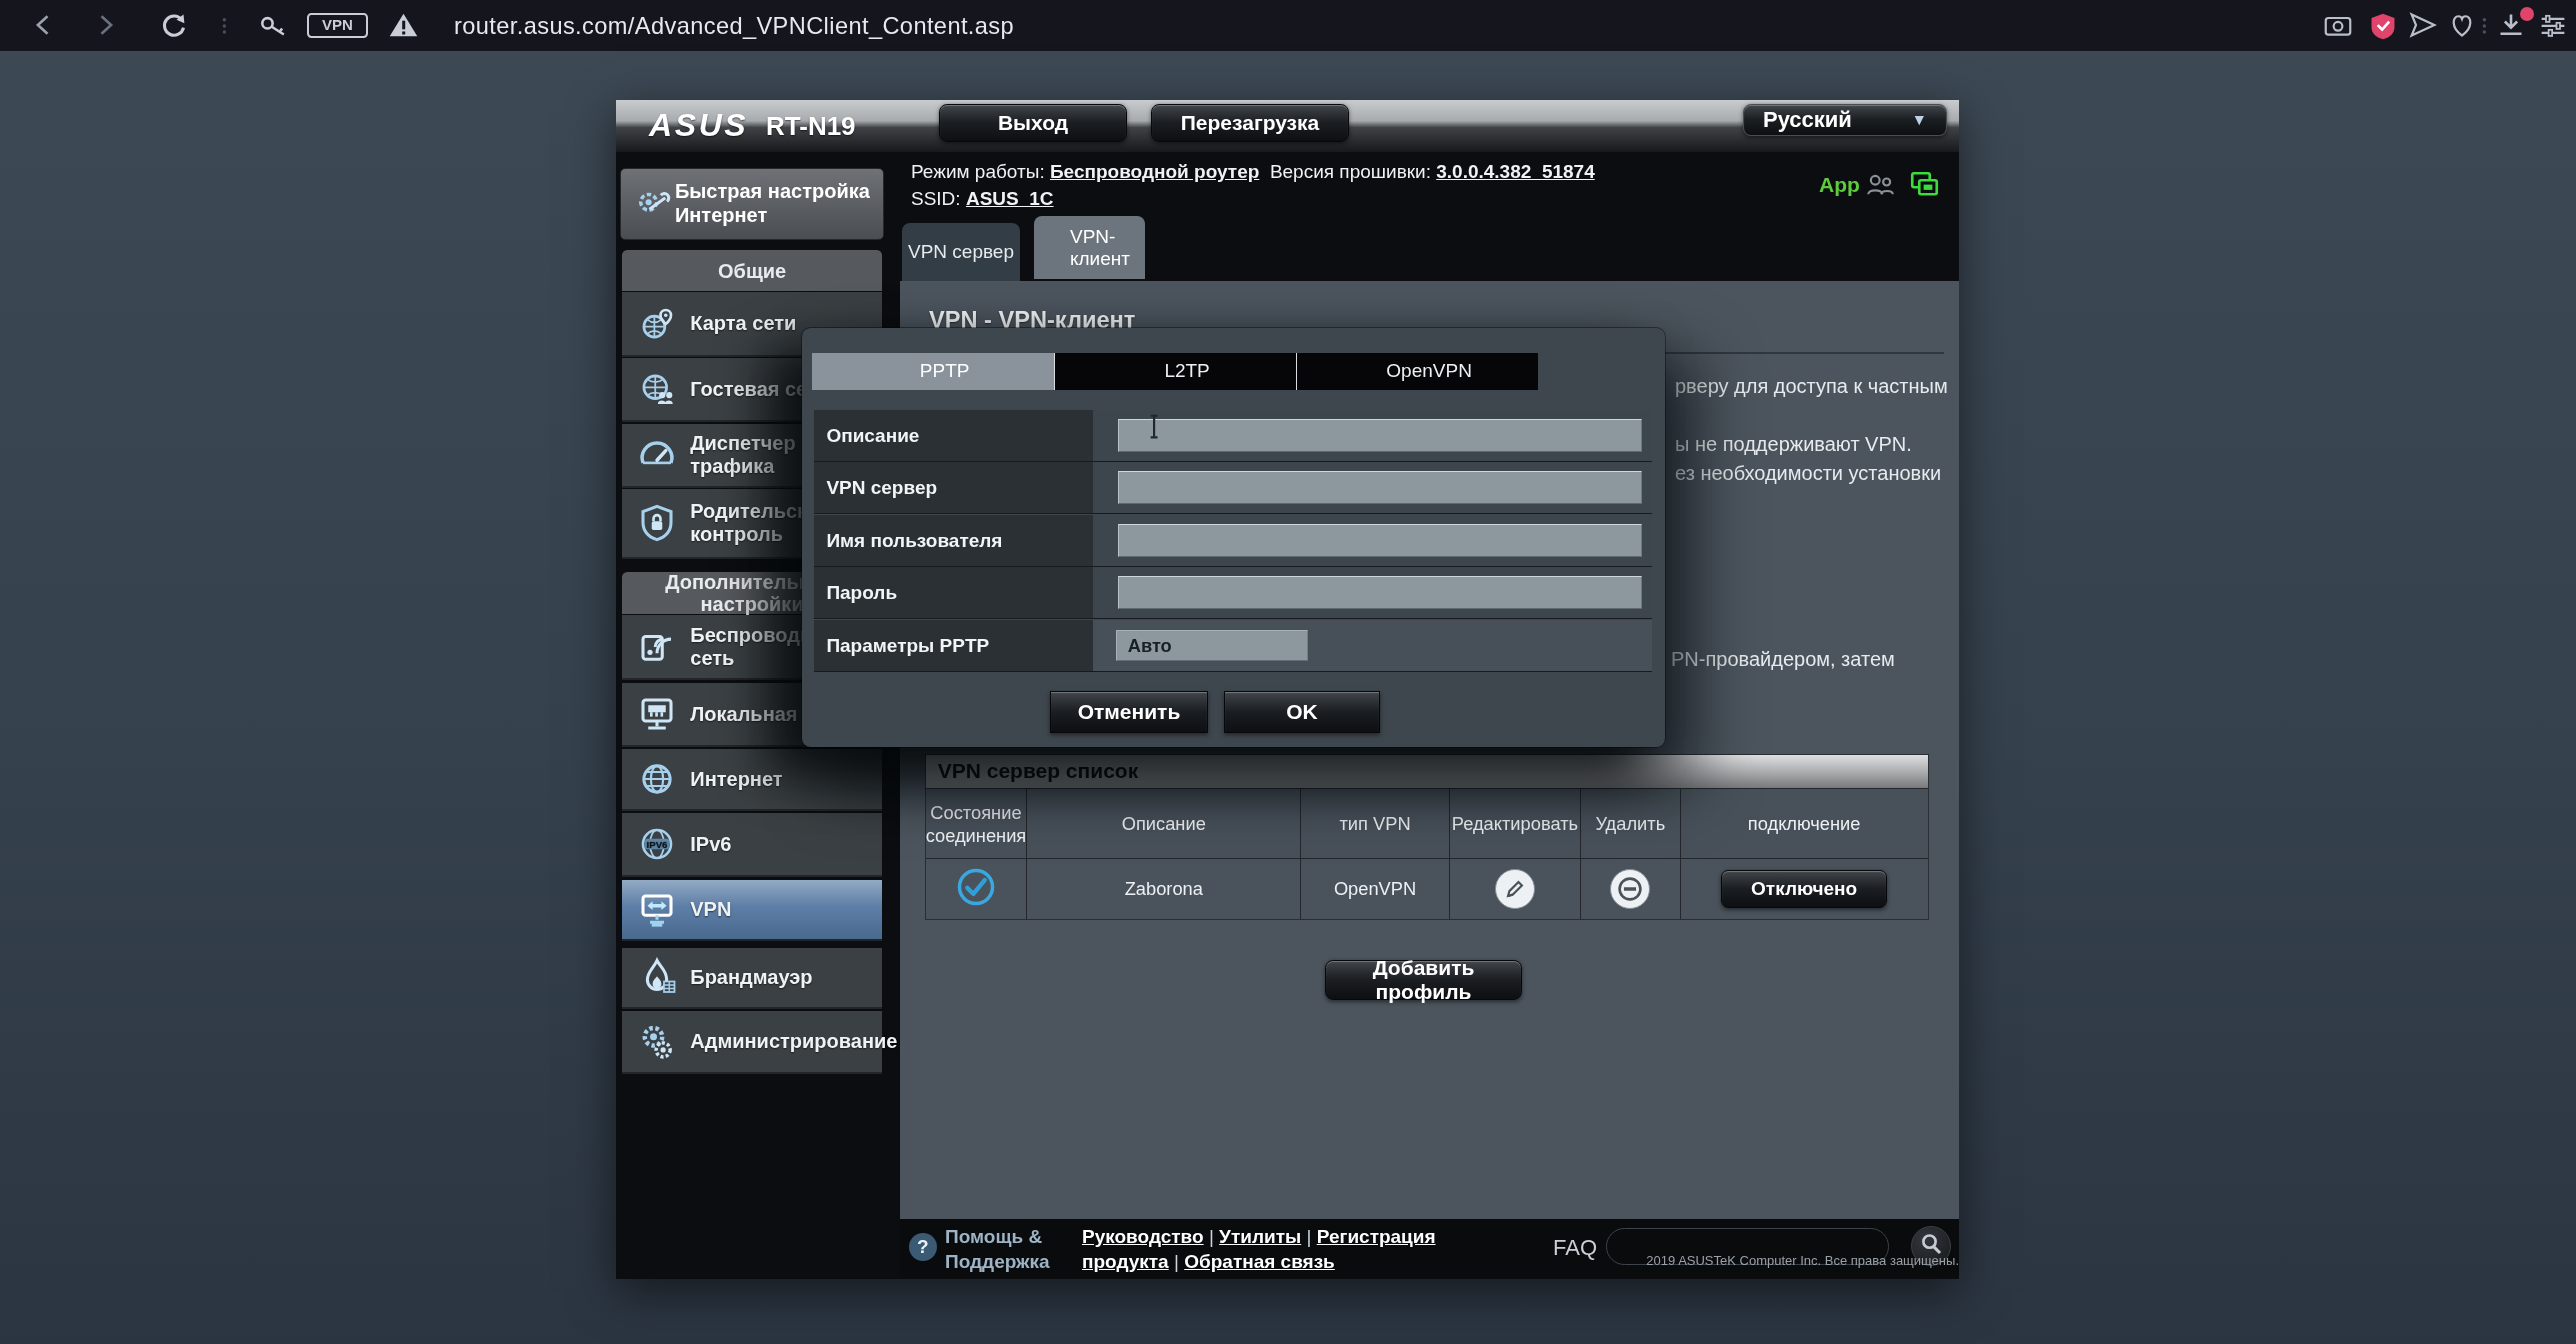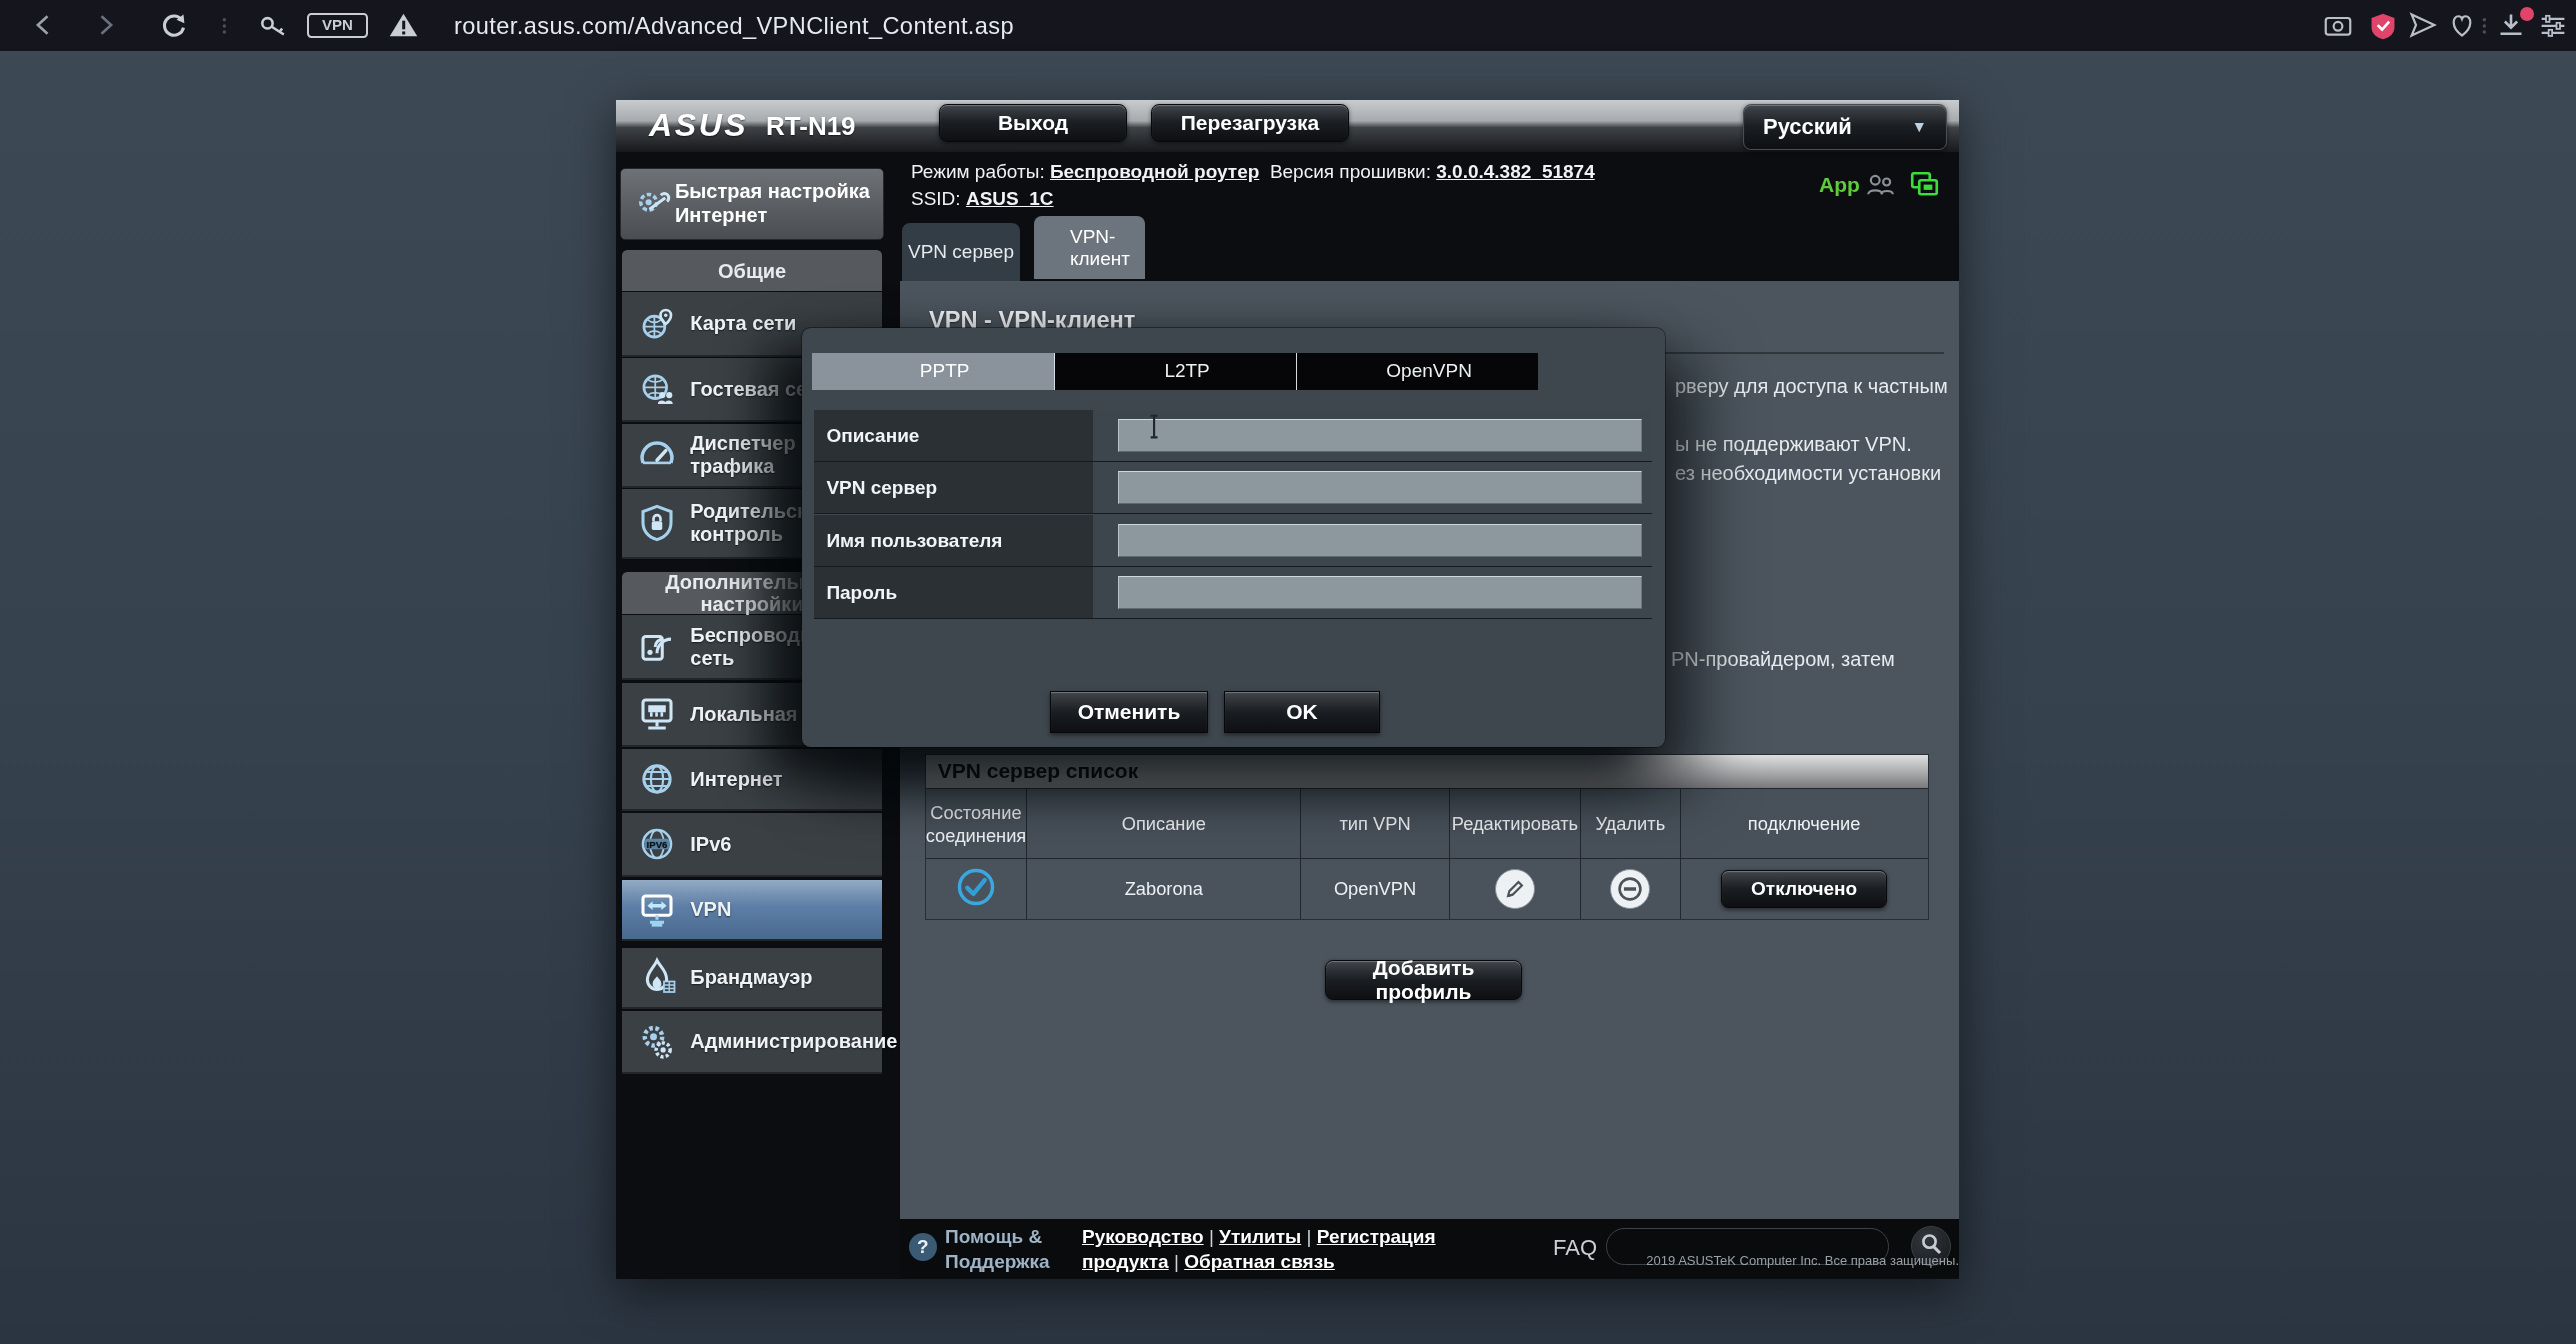--- a/index.html
+++ b/index.html
@@ -26,21 +26,21 @@
   .logo { position:absolute; left:33px; top:7px; font-size:32px; font-weight:900; font-style:italic;
           color:#fff; letter-spacing:2.6px; text-shadow:0 0.9px 1.7px rgba(0,0,0,.6); }
   .model { position:absolute; left:150px; top:11.4px; font-size:26px; font-weight:bold; color:#fff;
            text-shadow:0 0.9px 1.7px rgba(0,0,0,.6); }
   .dbtn { background:linear-gradient(180deg,#41464c 0%,#1b1e22 48%,#0d0f12 100%);
           border:0.9px solid #07080a; border-radius:7.9px; color:#fff; font-weight:bold;
           box-shadow:inset 0 0.9px 0.9px rgba(255,255,255,.28), 0 1.7px 4.4px rgba(0,0,0,.5);
           display:flex; align-items:center; justify-content:center; cursor:pointer; }
   .btn-logout { position:absolute; left:323px; top:3.5px; width:188px; height:38px; font-size:21px; }
   .btn-reboot { position:absolute; left:535px; top:3.5px; width:198px; height:38px; font-size:21px; }
-  .btn-lang   { position:absolute; left:1127px; top:3.5px; width:204px; height:46px; font-size:22px;
+  .btn-lang   { position:absolute; left:1127px; top:3.5px; width:204px; height:32px; font-size:22px;
                 border:0.9px solid #4a4d51; justify-content:space-between; padding:0 19px;gap:41px; }
   .lang-arrow { color:#bcd2e4; font-size:15.7px; }
 
   .info-line { position:absolute; left:295px; font-size:19px; color:#f0f2f5; }
   .info-line .uv { font-weight:bold; text-decoration:underline; }
   .app-label { position:absolute; left:1203px; top:73px; font-size:21px; font-weight:bold; color:#5ecb3c; }
   .hdr-mini { position:absolute; top:68px; width:35px; height:35px; }
 
   
   .tab { position:absolute; border-radius:7.9px 7.9px 0 0; font-size:19px; color:#e7ebee;
@@ -490,20 +490,26 @@
         <div class="m-value">
             <input class="m-input" value="" style="">
           </div>
       </div>
       <div class="m-row" style="top:239px">
         <div class="m-label">Пароль</div>
         <div class="m-value">
             <input class="m-input" value="" style="">
           </div>
       </div>
+      <div class="m-row" style="top:292px">
+        <div class="m-label">Параметры PPTP</div>
+        <div class="m-value lite">
+          <div class="m-select">Авто</div>
+        </div>
+      </div>
 
       <span class="caret">
         <svg width="12.2" height="26" viewBox="0 0 14 30">
             <path d="M3 2 H11 M7 2 V27 M3 27 H11" stroke="#20282d" stroke-width="2.5" fill="none"></path>
           </svg></span>
 
       <button class="dbtn m-btn" style="left:248px; width:158px">Отменить</button>
       <button class="dbtn m-btn" style="left:422px; width:156px">OK</button>
     </div>
 

